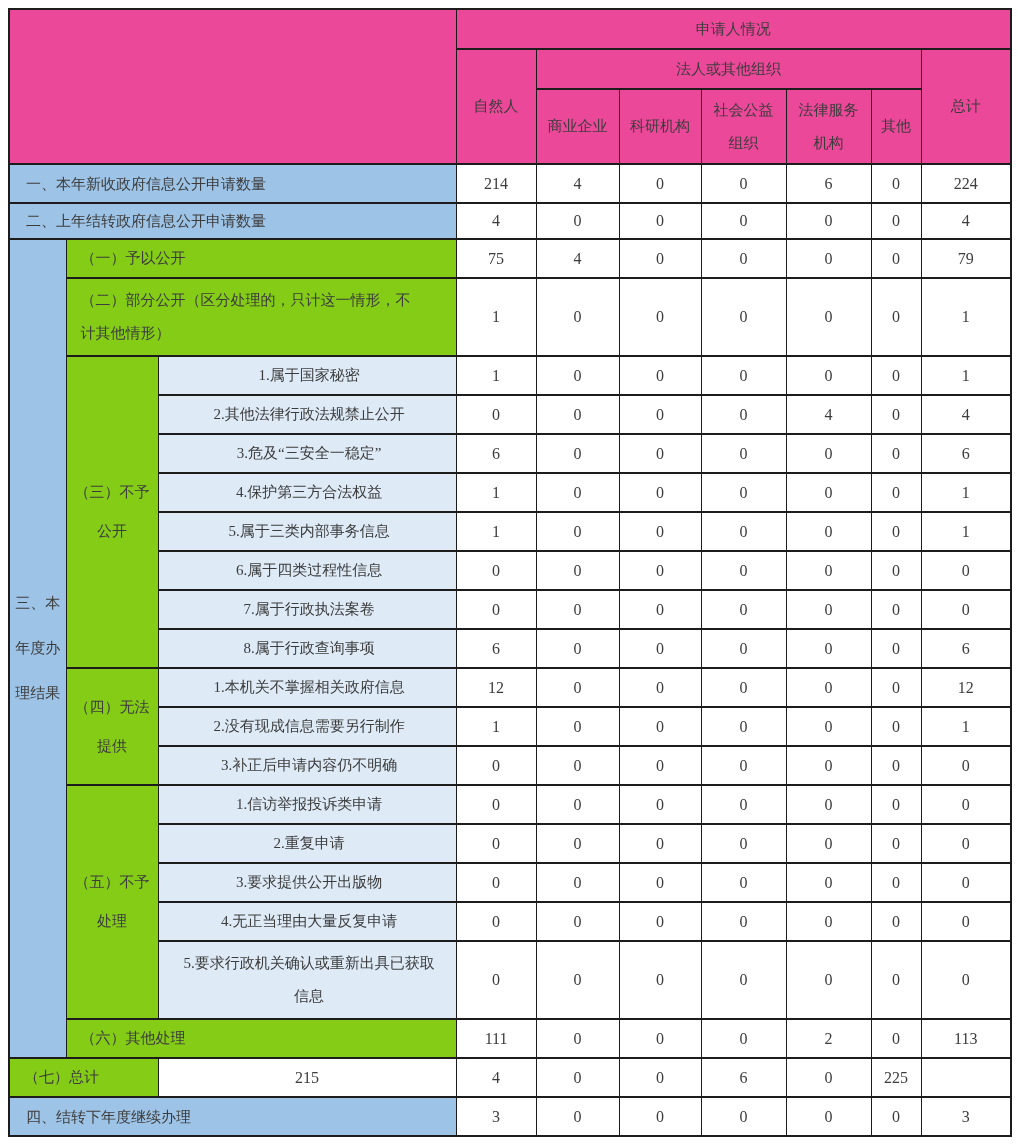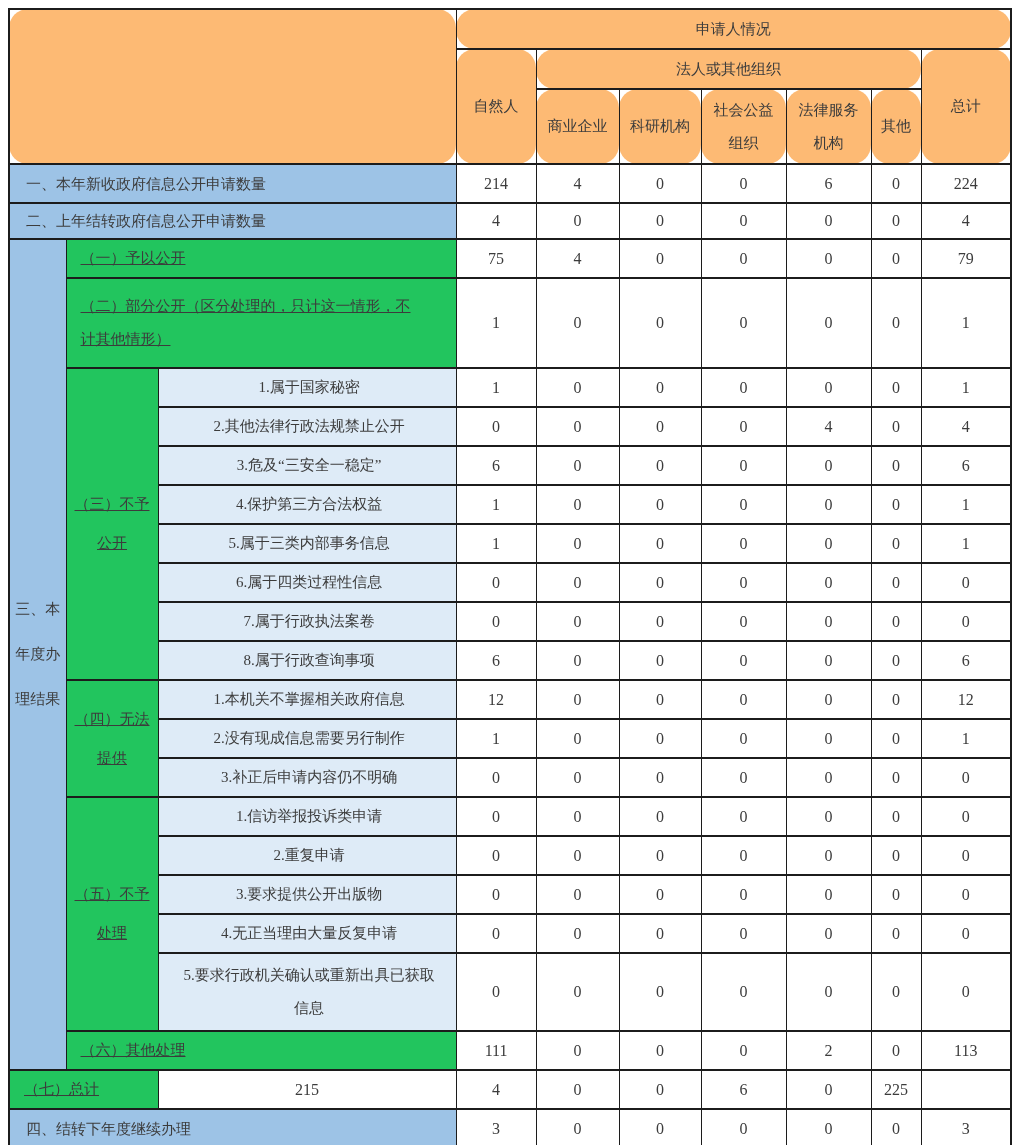--- a/index.html
+++ b/index.html
@@ -1,24 +1,24 @@
 <!DOCTYPE html>
 <html><head>
 <meta charset="utf-8">
 <style>
   html,body{margin:0;padding:0;background:#ffffff;}
   body{font-family:"Liberation Serif","DejaVu Serif",serif;color:#3c3c3c;}
   .wrap{padding:8px;}
   table{border-collapse:collapse;table-layout:fixed;width:1002px;border:2px solid #1c1c1c;}
   td{border:solid #1c1c1c;border-width:2px 1px;vertical-align:middle;font-size:15px;
      white-space:pre-line;overflow:hidden;padding:2px 4px;box-sizing:border-box;}
-  .c-head{background:#fdba74;text-align:center;line-height:2.2;border-radius:19px;}
+  .c-head{background:#ec4899;text-align:center;line-height:2.2;}
   .c-l1{background:#9dc3e6;text-align:left;padding-left:16px;line-height:2.0;margin-left:33px;}
   .c-sec{background:#9dc3e6;text-align:center;line-height:3.0;margin-top:44px;}
-  .c-l2{background:#22c55e;text-decoration:underline;}
+  .c-l2{background:#84cc16;}
   .c-l2.left{text-align:left;padding-left:14px;line-height:2.2;}
   .c-l2.center{text-align:center;line-height:2.6;}
   .c-l3{background:#deebf7;text-align:center;padding-left:8px;line-height:2.2;}
   .c-data{background:#ffffff;text-align:center;font-size:16px;}
 </style>
 </head>
 <body>
 
 <div class="wrap">
 <table>
@@ -84,21 +84,21 @@
     <td colspan="2" class="c-l2 left">（一）予以公开</td>
     <td class="c-data">75</td>
     <td class="c-data">4</td>
     <td class="c-data">0</td>
     <td class="c-data">0</td>
     <td class="c-data">0</td>
     <td class="c-data">0</td>
     <td class="c-data">79</td>
   </tr>
 
-  <tr style="height:90px">
+  <tr style="height:78px">
     <td colspan="2" class="c-l2 left">（二）部分公开（区分处理的，只计这一情形，不
 计其他情形）</td>
     <td class="c-data">1</td>
     <td class="c-data">0</td>
     <td class="c-data">0</td>
     <td class="c-data">0</td>
     <td class="c-data">0</td>
     <td class="c-data">0</td>
     <td class="c-data">1</td>
   </tr>

